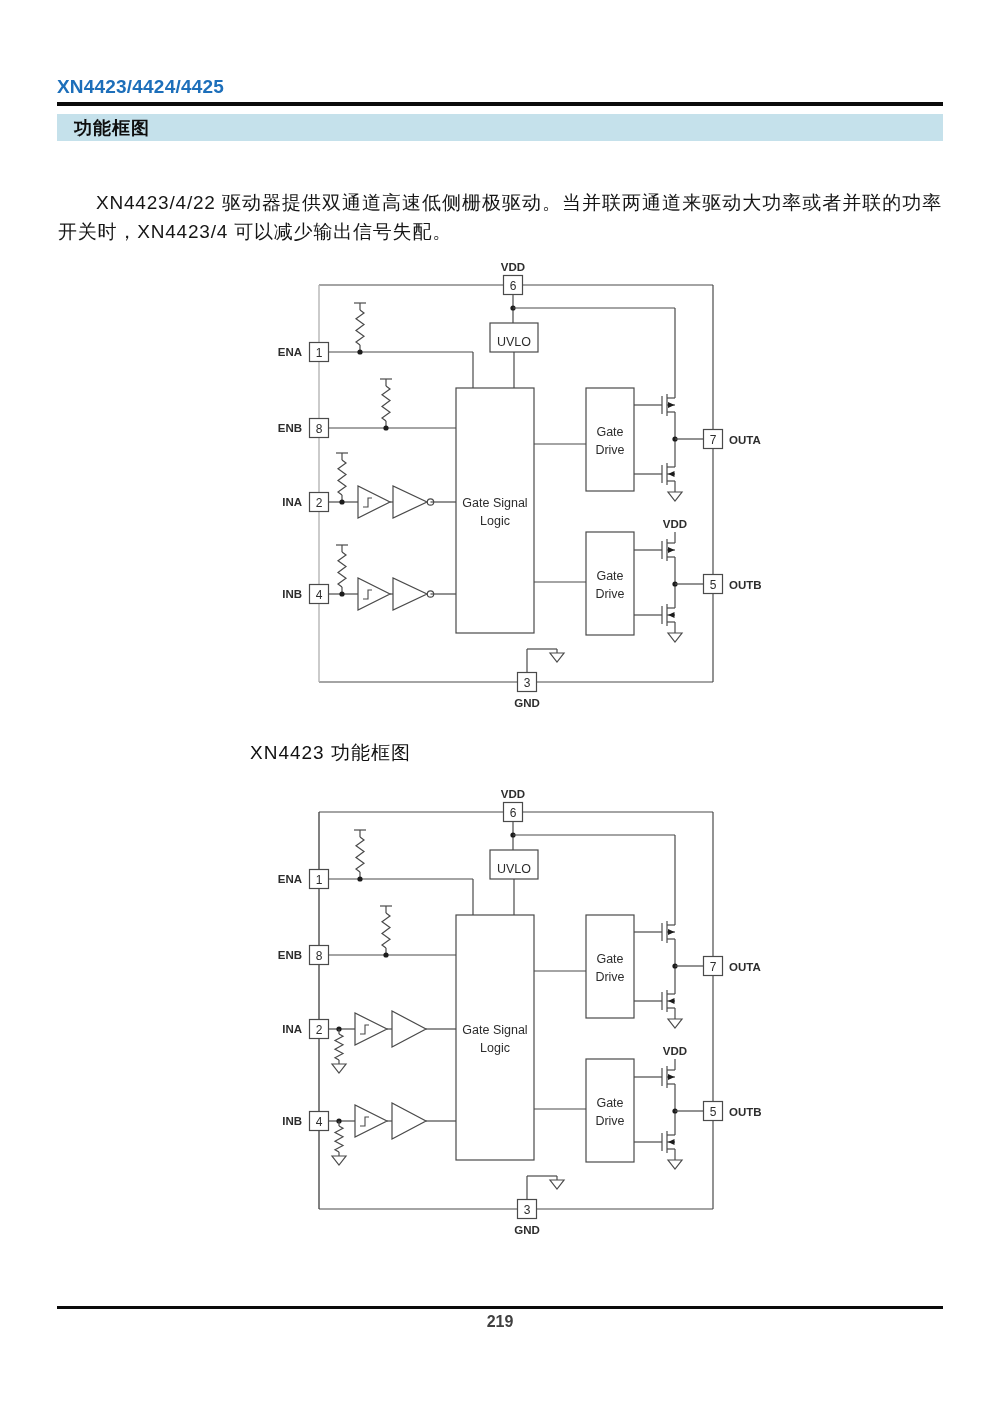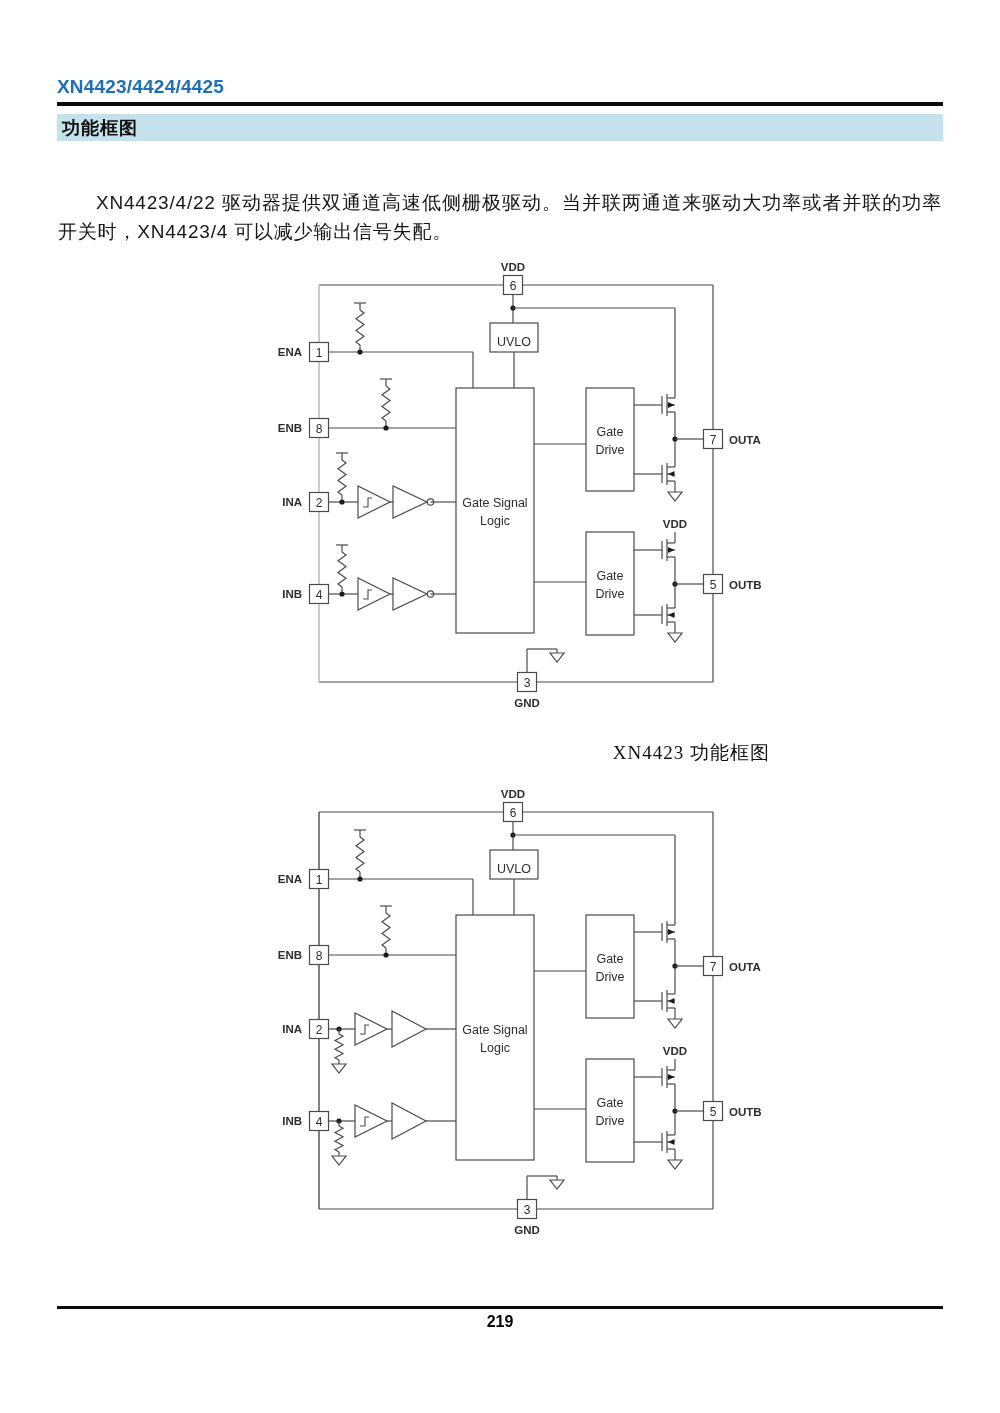--- a/index.html
+++ b/index.html
@@ -12,33 +12,32 @@
     letter-spacing:0.2px;
   }
   .title-rule{
     position:absolute;left:57px;top:102px;width:886px;height:4px;background:#0a0a0a;
   }
   .section-bar{
     position:absolute;left:57px;top:114px;width:886px;height:27px;
     display:flex;align-items:center;
   }
   .section-title{
-    font-size:18px;font-weight:bold;color:#0e0e0e;padding-left:5px;letter-spacing:1px;
+    font-size:18px;font-weight:bold;color:#0e0e0e;padding-left:17px;letter-spacing:1px;
   }
   .intro{
     position:absolute;left:58px;top:170px;width:884px;
     font-size:19px;line-height:28.5px;color:#161616;
     text-align:justify;text-indent:2em;letter-spacing:0.8px;
   }
   .figure{position:absolute;width:520px;height:470px;}
   .figure svg{display:block;width:520px;height:470px;}
   .fig-caption{
-    position:absolute;width:520px;text-align:right;font-size:19px;color:#111;
+    position:absolute;width:520px;text-align:left;font-size:19px;color:#111;
     letter-spacing:1px;
-    font-family:Liberation Serif, serif;
   }
   .footer-rule{
     position:absolute;left:57px;top:1306px;width:886px;height:3px;background:#0a0a0a;
   }
   .page-number{
     position:absolute;left:0;top:1313px;width:1000px;text-align:center;
     font-size:16px;font-weight:bold;
   }
   svg text{font-family:"Liberation Sans", sans-serif;fill:#2d2d2d;}
   svg .blocklabel{font-size:12.5px;}
@@ -384,15 +383,15 @@
           <g>
             <rect x="267.5" y="417.5" width="19" height="19" fill="#fff" stroke="#4a4a4a" stroke-width="1.2"></rect>
             <text x="277" y="432" text-anchor="middle" class="pinnum">3</text>
             <text x="277" y="452" text-anchor="middle" class="netlabel">GND</text>
           </g>
         </g>
       </svg>
   </div>
 
   <div class="footer-rule"></div>
-  <div class="page-number" style="color: #000000;">219</div>
+  <div class="page-number" style="color: #404040;">219</div>
 
 </div>
 
 </body></html>

